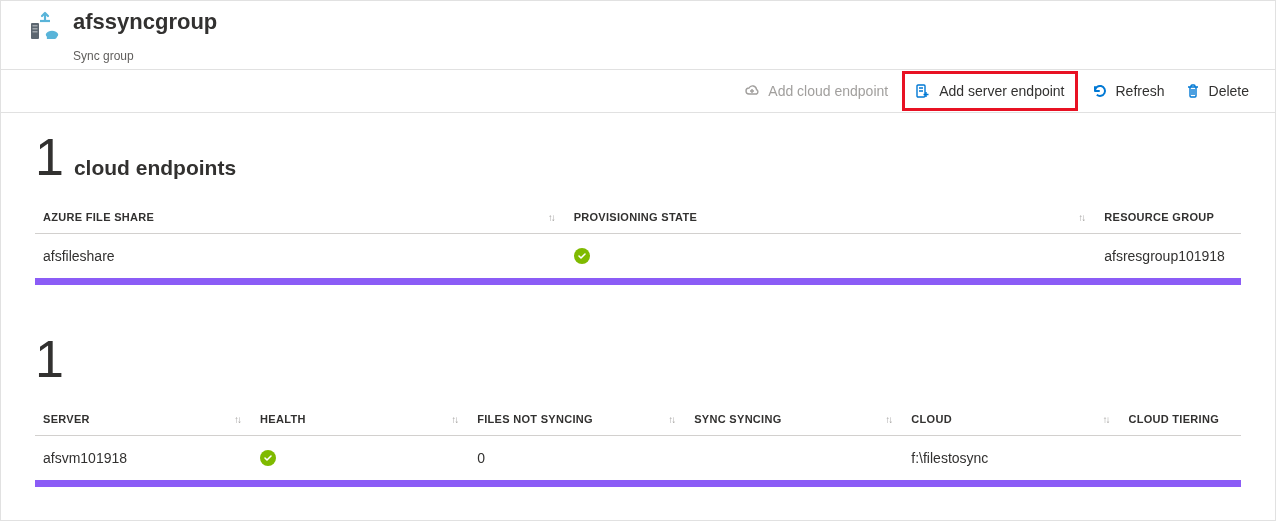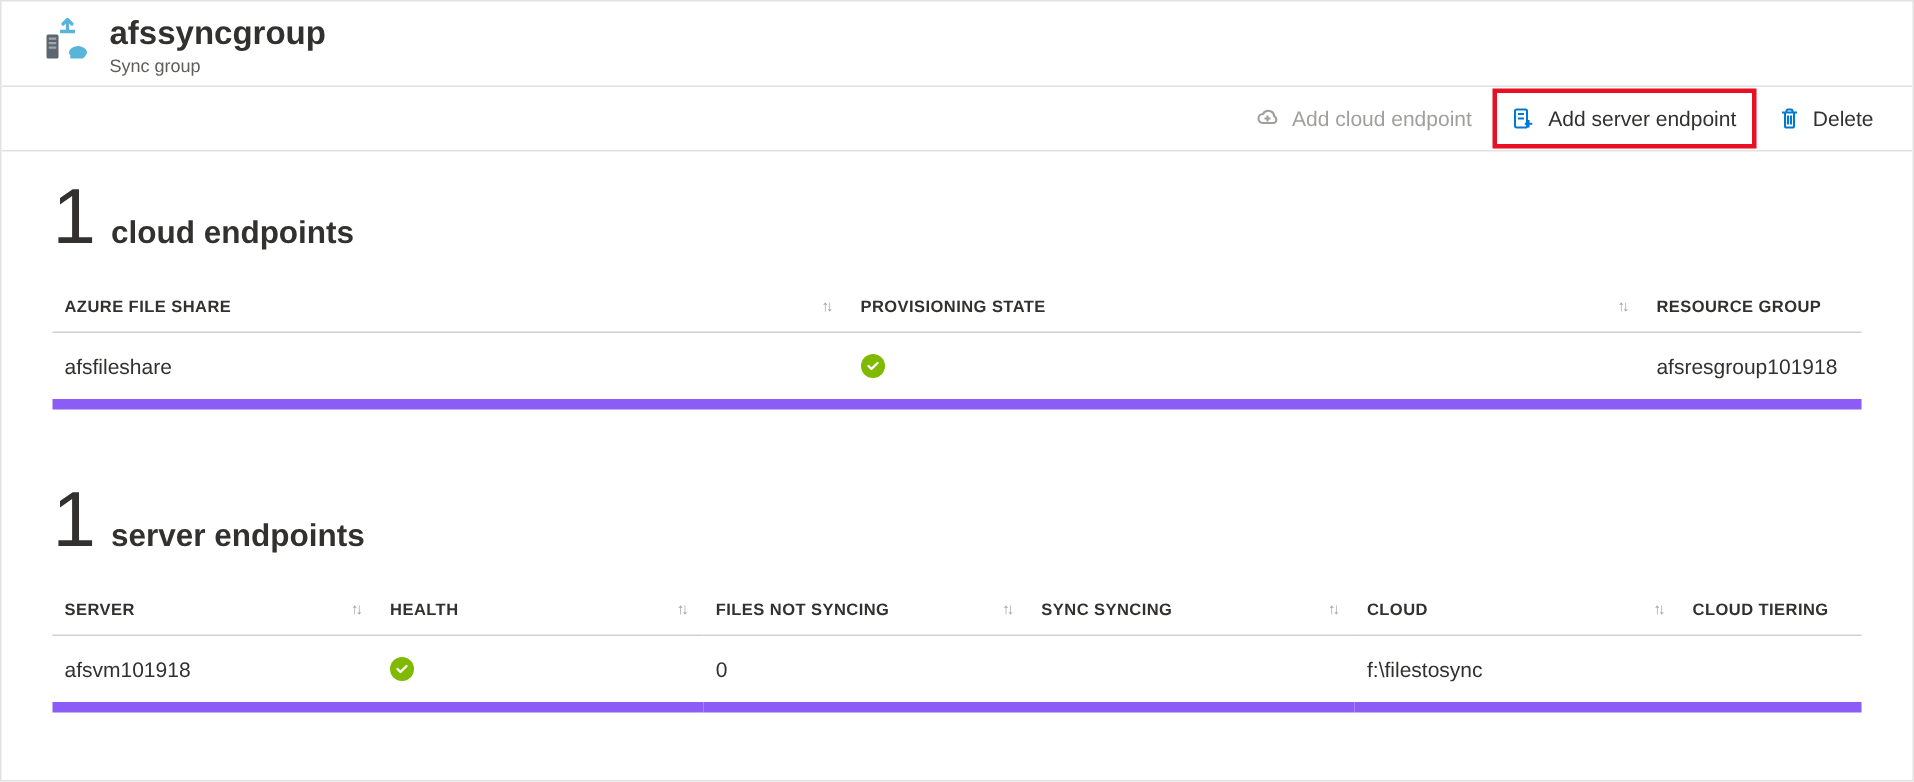--- a/index.html
+++ b/index.html
@@ -35,21 +35,21 @@
     }
     .page-title {
       font-size: 22px;
       font-weight: 600;
       color: #323130;
       line-height: 1.2;
     }
     .page-subtitle {
       font-size: 12px;
       color: #605e5c;
-      margin-top: 2px;
+      margin-top: 14px;
     }
     .toolbar {
       display: flex;
       align-items: center;
       padding: 6px 16px 6px 24px;
       border-top: 1px solid #e1e1e1;
       border-bottom: 1px solid #e1e1e1;
       gap: 0px;
       height: 44px;
       justify-content: flex-end;
@@ -202,20 +202,29 @@
     <span class="ticon">
       <svg viewBox="0 0 16 16" fill="none" stroke="#0078d4" stroke-width="1.4">
         <rect x="2" y="2" width="8" height="12" rx="1"></rect>
         <path d="M4 5 h4 M4 8 h4"></path>
         <path d="M11 9 v5 M8.5 11.5 h5"></path>
       </svg>
     </span>
     <span>Add server endpoint</span>
   </button>
 
+  <button class="toolbar-btn refresh">
+    <span class="ticon">
+      <svg viewBox="0 0 16 16" fill="none" stroke="#0078d4" stroke-width="2">
+        <path d="M3 8 a5 5 0 1 1 1.8 3.8"></path>
+        <path d="M3 4 v4 h4" stroke-linecap="round" stroke-linejoin="round"></path>
+      </svg>
+    </span>
+    <span>Refresh</span>
+  </button>
 
   <button class="toolbar-btn delete">
     <span class="ticon">
       <svg viewBox="0 0 16 16" fill="none" stroke="#0078d4" stroke-width="1.4">
         <path d="M3 4 h10 M5 4 v9 a1 1 0 0 0 1 1 h4 a1 1 0 0 0 1 -1 v-9 M6 4 v-1 a1 1 0 0 1 1-1 h2 a1 1 0 0 1 1 1 v1"></path>
         <path d="M7 6 v6 M9 6 v6"></path>
       </svg>
     </span>
     <span>Delete</span>
   </button>
@@ -260,21 +269,20 @@
           </span>
         </td>
         <td>afsresgroup101918</td>
       </tr>
     </tbody>
   </table>
 
   <div class="section2">
     <div class="section-heading">
       <span class="section-number">1</span>
-      <span class="section-label">server endpoints</span>
     </div>
 
     <table class="t-server">
       <colgroup>
           <col class="s1">
           <col class="s2">
           <col class="s3">
           <col class="s4">
           <col class="s5">
           <col class="s6">

